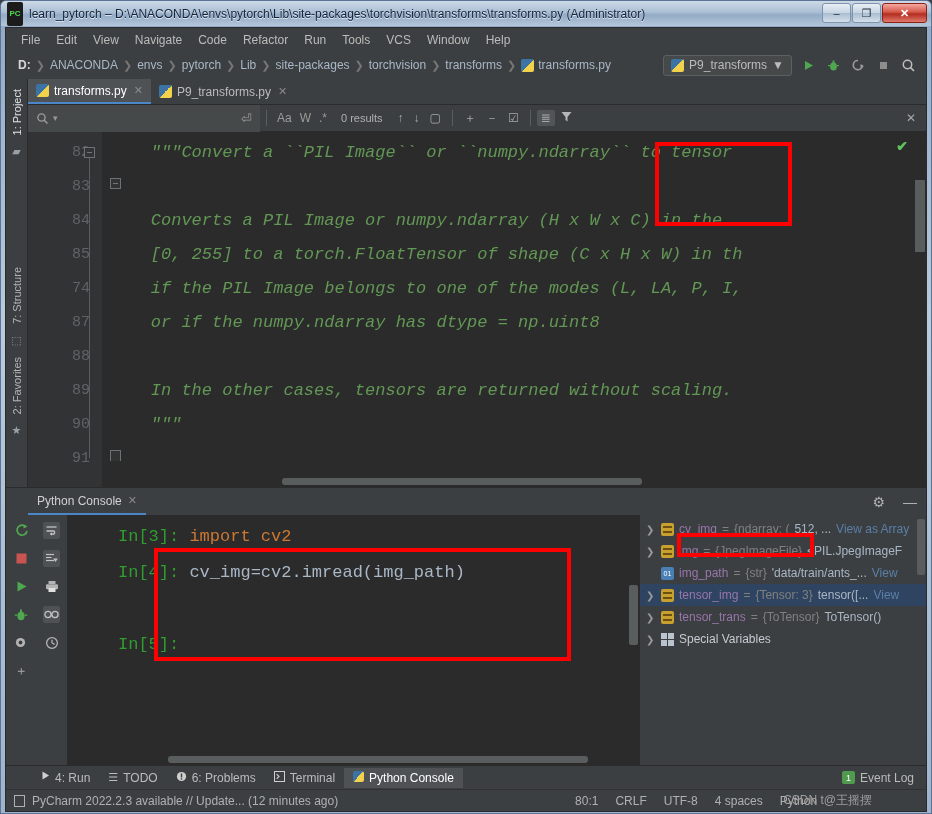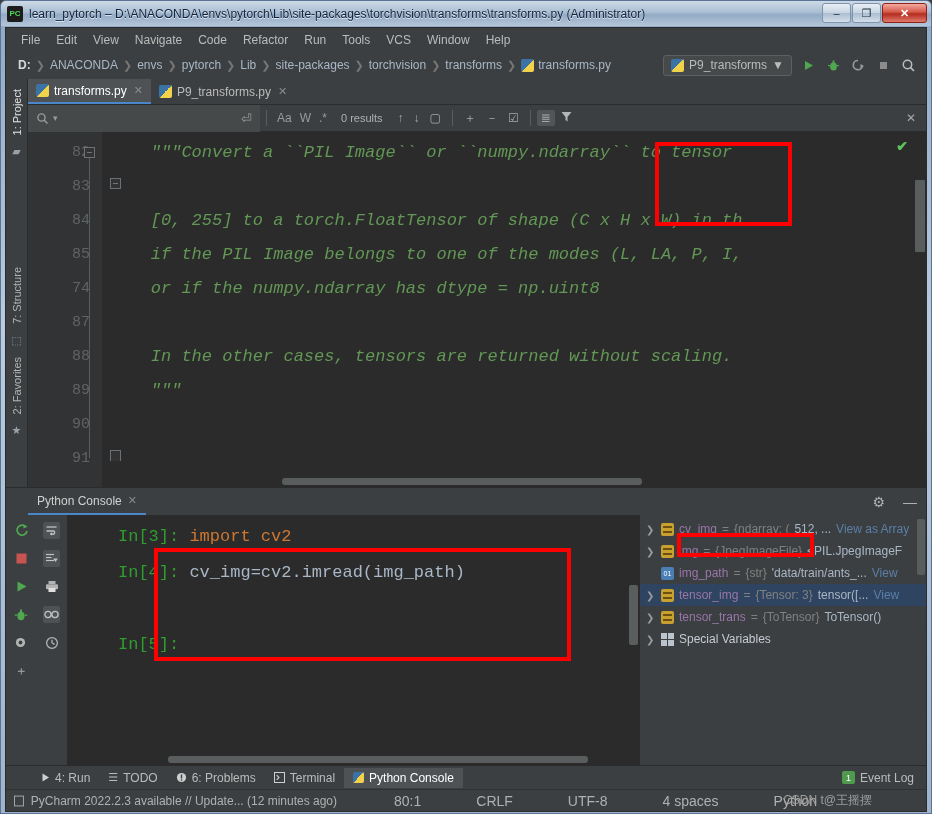--- a/index.html
+++ b/index.html
@@ -22,21 +22,21 @@
     border: 1px solid #5b7396;
     border-radius: 6px 6px 0 0;
   }
   .titlebar {
     position: absolute; left: 1px; top: 1px; width: 930px; height: 25px;
     background: linear-gradient(to bottom, #cdd9e6 0%, #aabfd4 45%, #93abc6 55%, #b4c6d8 100%);
     border-radius: 5px 5px 0 0;
     display: flex; align-items: center;
   }
   .pc-logo {
-    width: 16px; height: 16px; margin-left: 6px; margin-right: 6px;
+    width: 16px; height: 24px; margin-left: 6px; margin-right: 6px;
     background: #1c1c1c; border-radius: 2px;
     color: #4fd94f; font-size: 8px; font-weight: bold;
     display: flex; align-items: center; justify-content: center;
     font-family: "Liberation Sans", sans-serif;
     flex: none;
   }
   .title-text {
     font-size: 12px; color: #11223a; white-space: nowrap;
     text-shadow: 0 1px 0 rgba(255,255,255,.7);
   }
@@ -291,38 +291,38 @@
     background: #5a5d5e; border-radius: 2px;
   }
 
   
   .bottombar {
     height: 24px; background: #3c3f41; display: flex; align-items: center;
     border-top: 1px solid #2b2b2b; padding-left: 26px; gap: 0px;
   }
   .btool {
     font-size: 12px; color: #bbbbbb; padding: 3px 9px;
-    display: flex; align-items: center; gap: 5px; white-space: nowrap;
+    display: flex; align-items: flex-start; gap: 5px; white-space: nowrap;
   }
   .btool.active { background: #4e5254; color: #fff; }
   .bottom-spacer { flex: 1; }
   .evlog { display: flex; align-items: center; gap: 5px; padding-right: 12px; font-size: 12px; color: #bbbbbb; }
   .evbadge {
     width: 13px; height: 13px; border-radius: 2px; background: #4f9a4f;
     color: #fff; font-size: 9px; display: flex; align-items: center; justify-content: center;
   }
 
   
   .statusbar {
     height: 22px; background: #3c3f41; display: flex; align-items: center;
     border-top: 1px solid #323232; padding: 0 8px; gap: 7px;
   }
   .status-text { font-size: 12px; color: #b0b0b0; white-space: nowrap; }
   .status-spacer { flex: 1; }
-  .status-seg { font-size: 14px; color: #b0b0b0; padding: 0 5px; white-space: nowrap; margin-left: 38px; }
+  .status-seg { font-size: 12px; color: #b0b0b0; padding: 0 5px; white-space: nowrap; }
   .watermark {
     font-size: 12px; color: #a3a3a3; white-space: nowrap;
     position: relative; left: -46px; opacity: .95;
   }
 </style>
 </head>
 <body>
 
 <div id="app">
   <div class="winframe"></div>
@@ -494,20 +494,21 @@
               <div class="foldline" style="top:22px; height:300px;"></div>
             </div>
           </div>
 
           <div class="codelines">
             <div class="foldmark" style="left:8px; top:46px;">–</div>
             <div class="foldmark" style="left:8px; top:318px; border-bottom:none;"></div>
 
             <div class="cl doc">    """Convert a ``PIL Image`` or ``numpy.ndarray`` to tensor</div>
             <div class="cl doc"></div>
+            <div class="cl doc">    Converts a PIL Image or numpy.ndarray (H x W x C) in the </div>
             <div class="cl doc">    [0, 255] to a torch.FloatTensor of shape (C x H x W) in th</div>
             <div class="cl doc">    if the PIL Image belongs to one of the modes (L, LA, P, I,</div>
             <div class="cl doc">    or if the numpy.ndarray has dtype = np.uint8</div>
             <div class="cl doc"></div>
             <div class="cl doc">    In the other cases, tensors are returned without scaling.</div>
             <div class="cl doc">    """</div>
 
             <div class="hscroll"></div>
           </div>
 

